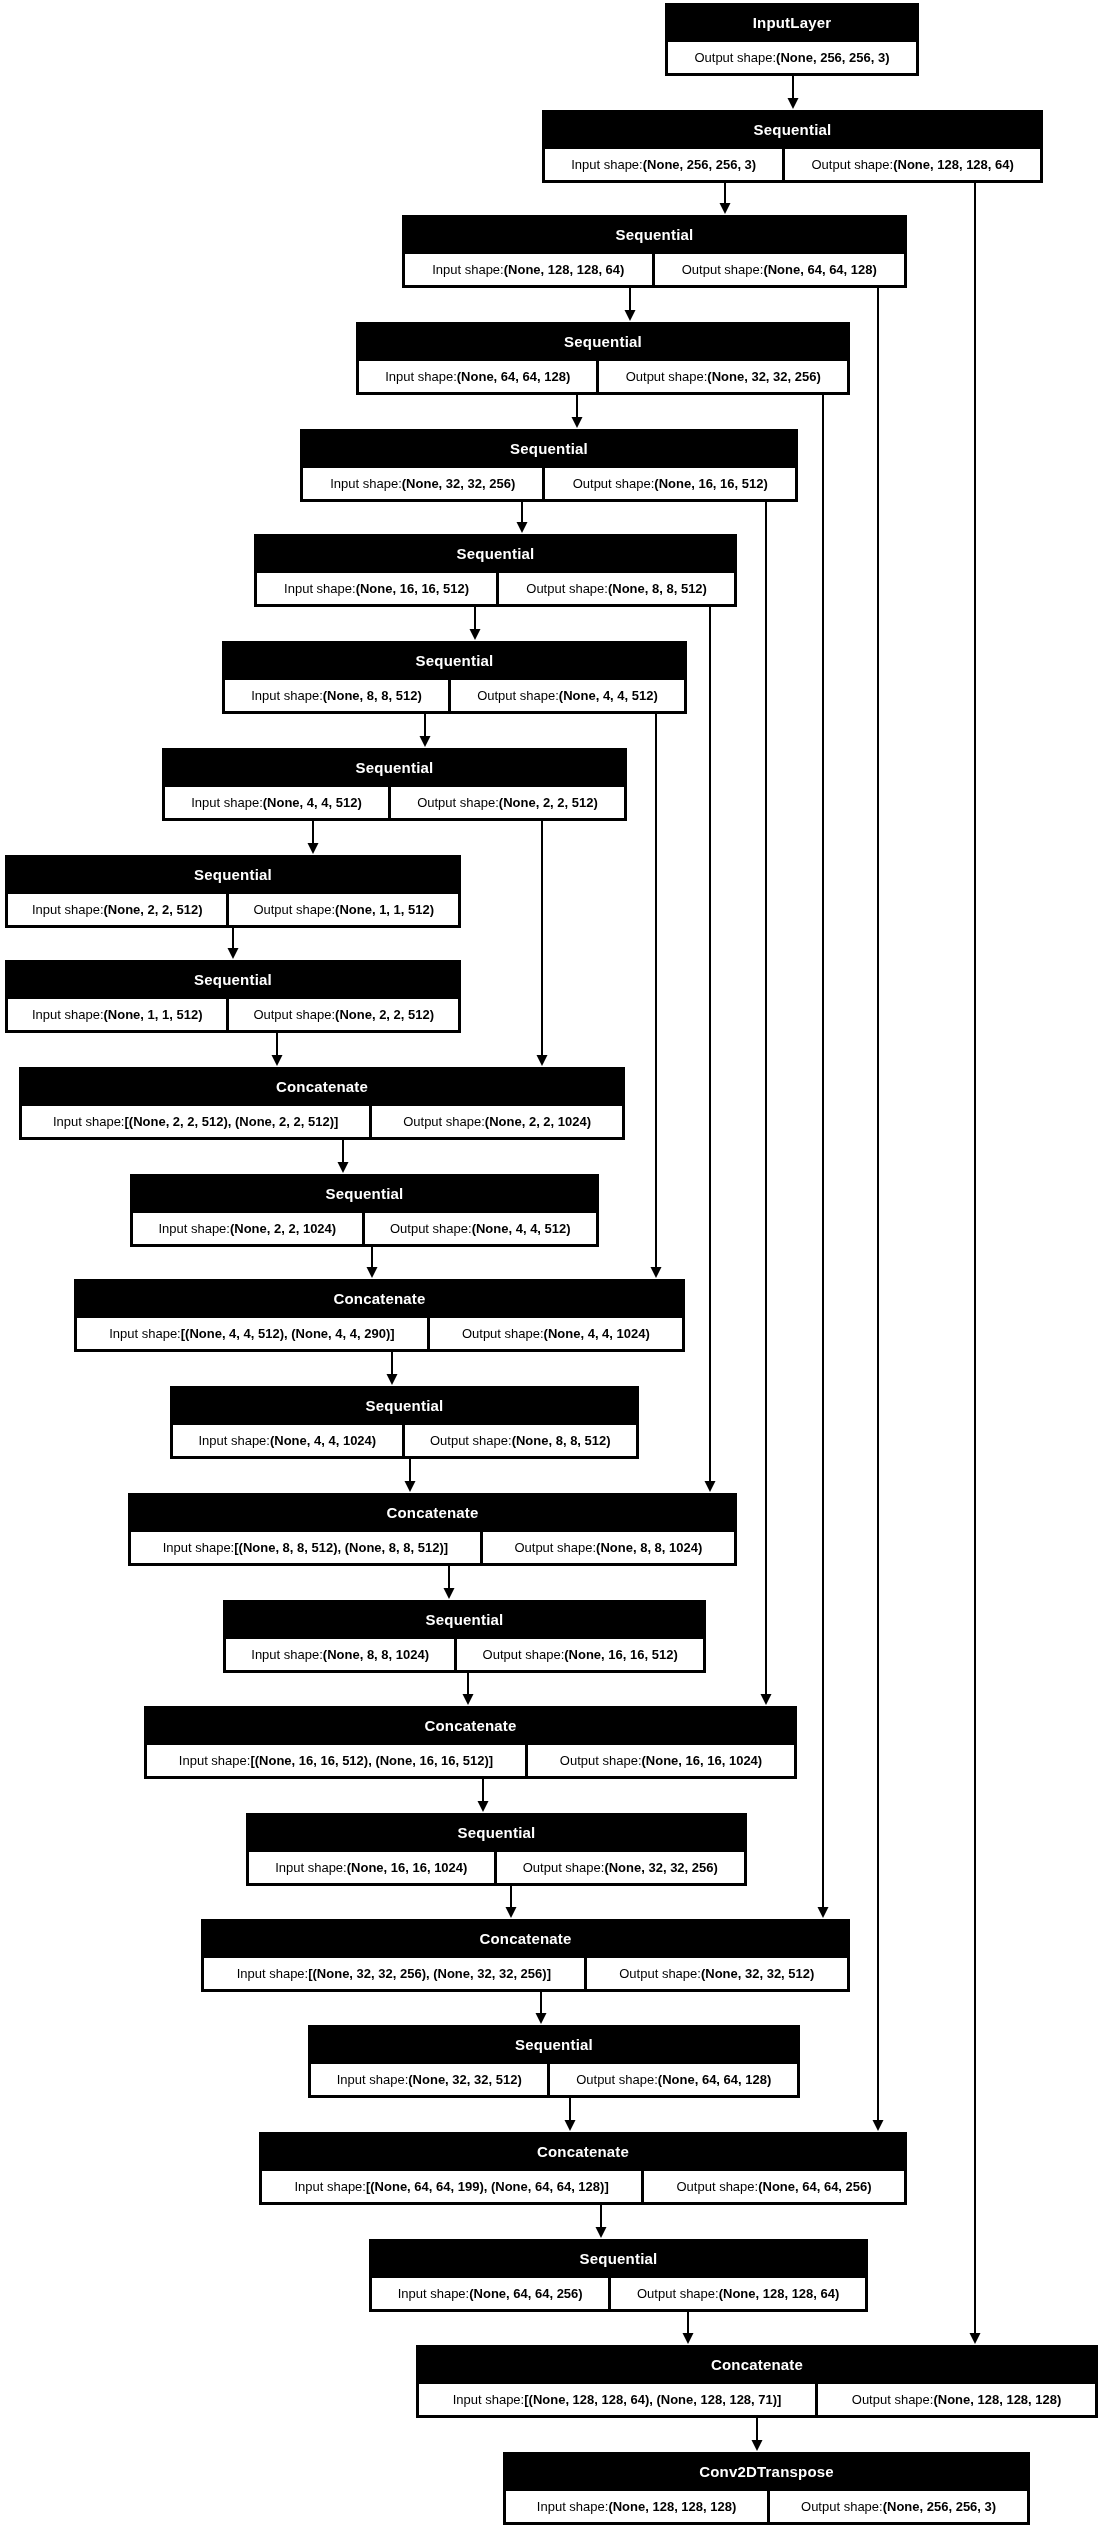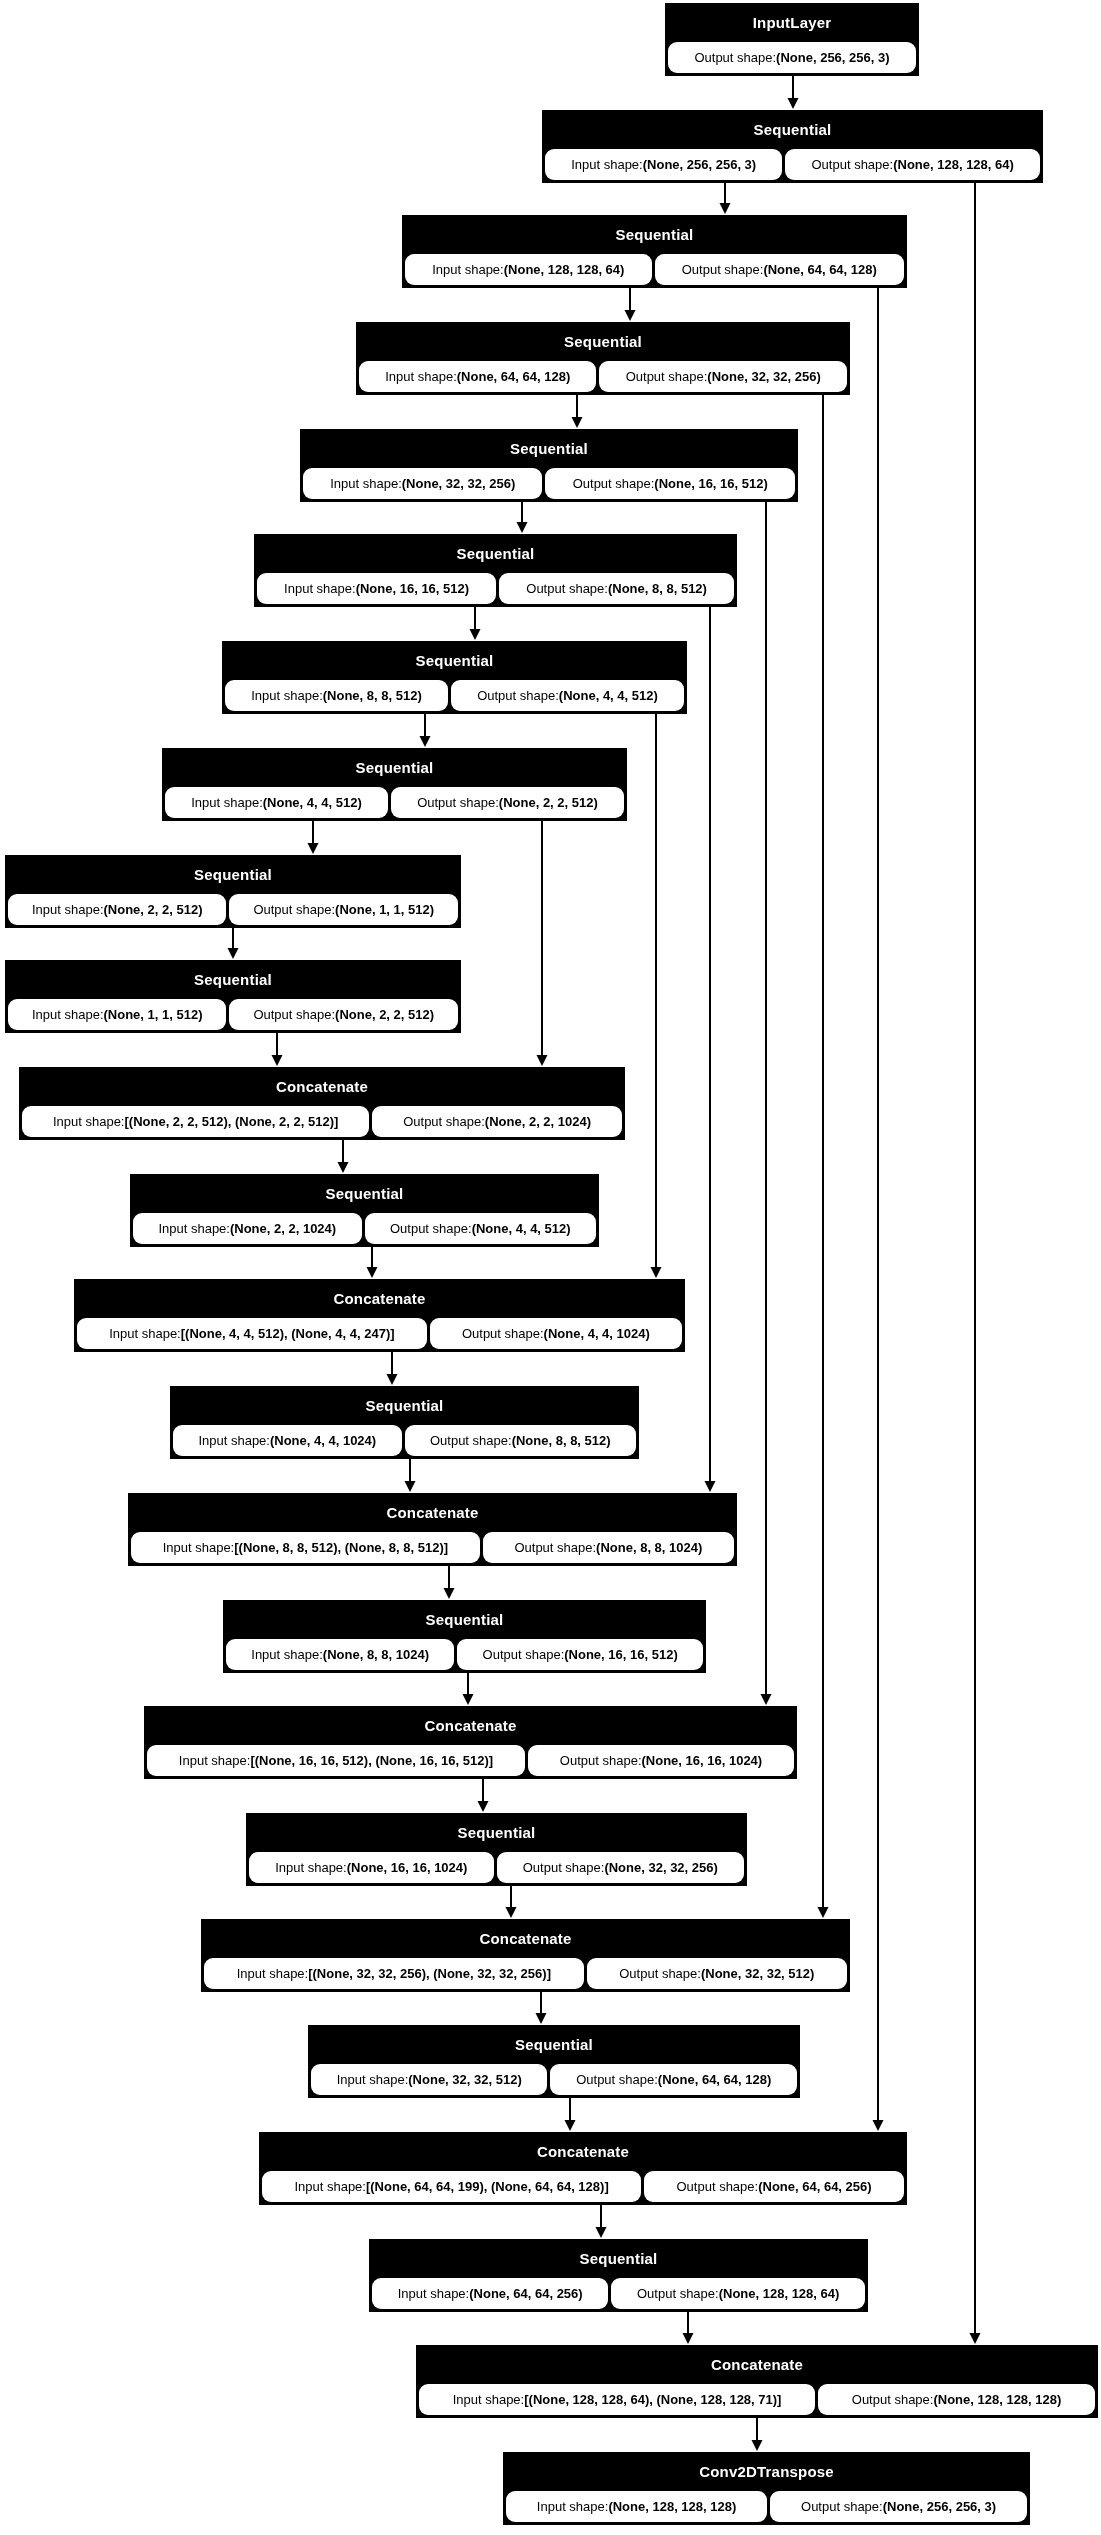--- a/index.html
+++ b/index.html
@@ -45,21 +45,20 @@
     background: #ffffff;
     color: #000000;
     flex: 1 1 auto;
     display: flex;
     align-items: center;
     justify-content: center;
     white-space: nowrap;
     font-size: 13px;
     padding: 0 8px;
     overflow: hidden;
-    border-radius: 9px;
   }
   .shape-prefix { font-weight: normal; }
   .shape-value { font-weight: bold; }
 </style>
 </head>
 <body>
 
 <div class="diagram">
   <svg class="edges-layer" viewBox="0 0 1101 2535" xmlns="http://www.w3.org/2000/svg">
       <line x1="793" y1="76" x2="793" y2="101" class="edge-line"></line>
@@ -274,21 +273,21 @@
           <span class="shape-prefix">Output shape: </span>
           <span class="shape-value">(None, 4, 4, 512)</span>
         </div>
       </div>
     </div>
     <div class="node" style="left: 74px; top: 1279px; width: 611px;">
       <div class="node-title">Concatenate</div>
       <div class="node-cells">
         <div class="cell">
           <span class="shape-prefix">Input shape: </span>
-          <span class="shape-value">[(None, 4, 4, 512), (None, 4, 4, 247)]</span>
+          <span class="shape-value">[(None, 4, 4, 512), (None, 4, 4, 290)]</span>
         </div>
         <div class="cell">
           <span class="shape-prefix">Output shape: </span>
           <span class="shape-value">(None, 4, 4, 1024)</span>
         </div>
       </div>
     </div>
     <div class="node" style="left: 170px; top: 1386px; width: 469px;">
       <div class="node-title">Sequential</div>
       <div class="node-cells">

